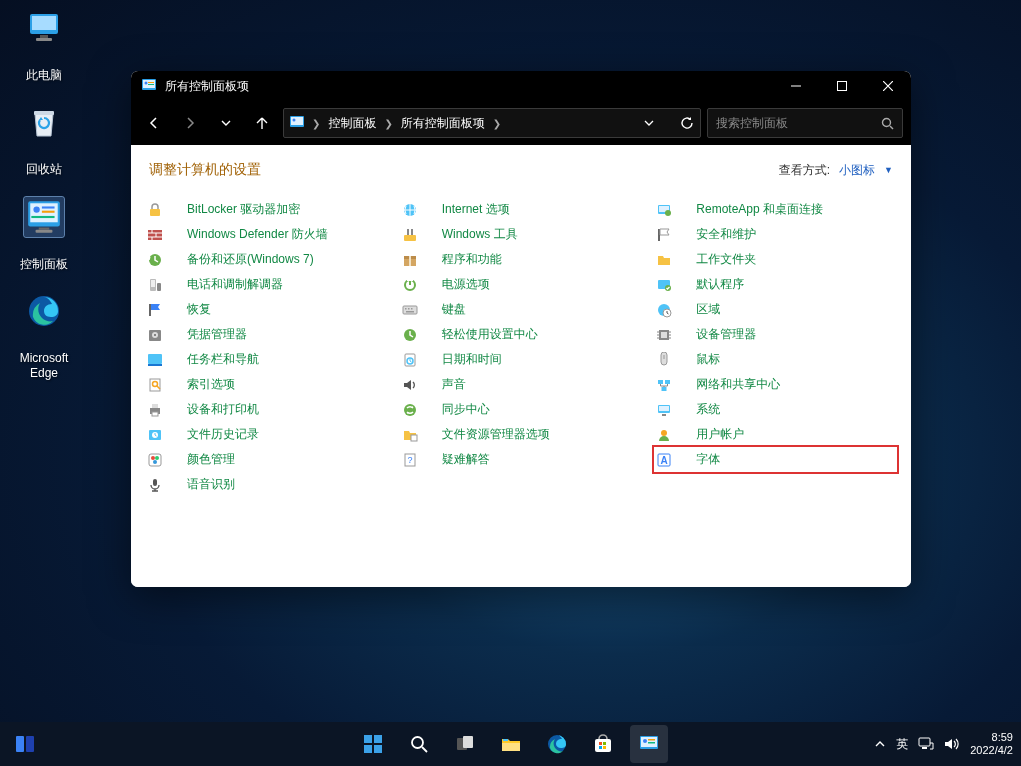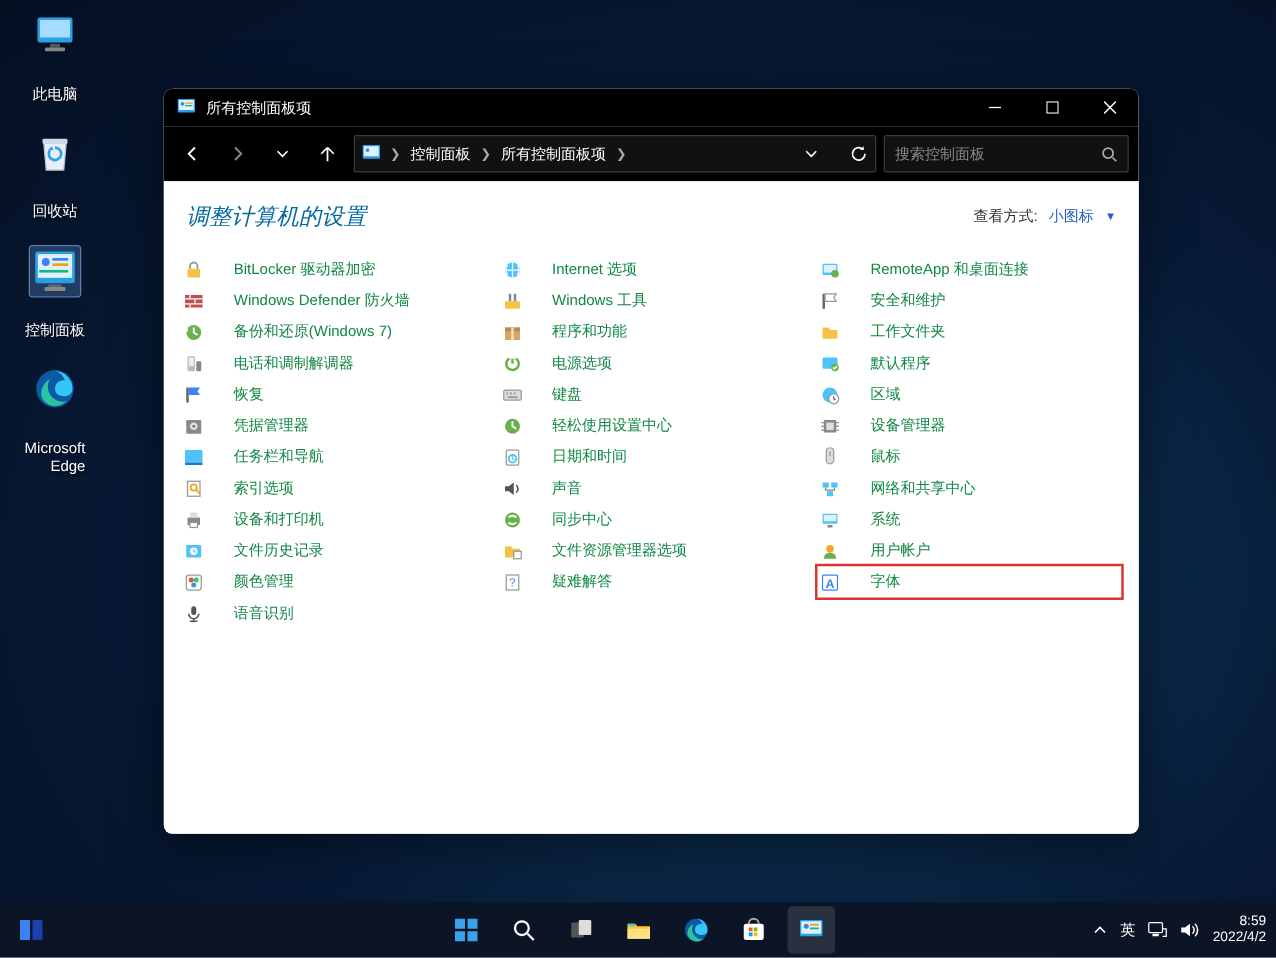--- a/index.html
+++ b/index.html
@@ -19,40 +19,40 @@
 
 .taskbar { position: absolute; bottom: 0; left: 0; right: 0; height: 44px; background: #0b1525; display: flex; align-items: center; }
 .taskbar .center { position: absolute; left: 50%; transform: translateX(-50%); display: flex; gap: 8px; align-items: center; }
 .tb-btn { width: 38px; height: 38px; display: flex; align-items: center; justify-content: center; border-radius: 4px; cursor: pointer; }
 .tb-btn.active { background: rgba(255,255,255,.12); }
 .taskbar .left-start { position: absolute; left: 6px; display:flex; align-items:center; }
 .taskbar .tray { position: absolute; right: 8px; display: flex; align-items: center; gap: 10px; color: #fff; font-size: 11px; }
 .tray .time { text-align: right; line-height: 1.2; }
 
 
-.window { position: absolute; left: 131px; top: 71px; width: 780px; height: 596px; background: #fff; border-radius: 7px; overflow: hidden; box-shadow: 0 10px 40px rgba(0,0,0,.5); display: flex; flex-direction: column; }
+.window { position: absolute; left: 131px; top: 71px; width: 780px; height: 516px; background: #fff; border-radius: 7px; overflow: hidden; box-shadow: 0 10px 40px rgba(0,0,0,.5); display: flex; flex-direction: column; }
 .titlebar { height: 30px; background: #000; display: flex; align-items: center; color: #fff; font-size: 12px; }
 .titlebar .ticon { width: 16px; height: 16px; margin: 0 8px 0 10px; display:flex; align-items:center; justify-content:center; }
 .titlebar .title { flex: 1; }
 .win-controls { display: flex; }
 .win-btn { width: 46px; height: 30px; display: flex; align-items: center; justify-content: center; color: #fff; cursor: pointer; }
 
 .navbar { height: 44px; background: #000; display: flex; align-items: center; padding: 0 8px; gap: 6px; }
 .nav-btn { width: 30px; height: 30px; display: flex; align-items: center; justify-content: center; color: #fff; cursor: pointer; border-radius: 3px; }
 .addr { flex: 1; height: 30px; background: #111; border: 1px solid #3a3a3a; display: flex; align-items: center; padding: 0 6px; gap: 8px; color: #fff; font-size: 12px; border-radius: 2px; }
 .crumb { color: #fff; cursor: pointer; }
 .crumb-sep { color: #aaa; font-size: 10px; }
 .addr .spacer { flex: 1; }
 .search { width: 196px; height: 30px; background: #111; border: 1px solid #3a3a3a; display: flex; align-items: center; padding: 0 8px; color: #888; font-size: 12px; border-radius: 2px; }
 .search input { flex:1; background: transparent; border: none; outline: none; color: #fff; font-size: 12px; }
 .search input::placeholder { color: #888; }
 
 .body { flex: 1; background: #fff; padding: 16px 14px; overflow: auto; }
 .body-head { display: flex; align-items: center; margin-bottom: 18px; padding: 0 4px; }
-.page-title { color: #0369a1; font-size: 18px; font-style: italic; }
+.page-title { color: #a16207; font-size: 14px; }
 .view-by { margin-left: auto; font-size: 12px; color: #333; display: flex; align-items: center; gap: 9px; }
 .view-by .link { color: #2060c0; cursor: pointer; }
 .view-by .caret { color: #2060c0; font-size: 9px; }
 
 .grid { display: grid; grid-template-columns: repeat(3, 1fr); column-gap: 12px; }
 .item { display: flex; align-items: center; gap: 24px; height: 25px; padding: 0 2px; cursor: pointer; }
 .item .ic { width: 16px; height: 16px; flex-shrink: 0; display:flex; align-items:center; justify-content:center; }
 .item .txt { font-size: 12px; color: #118844; }
 .item.highlight { outline: 2px solid #d33; outline-offset: 0; }
 
@@ -100,21 +100,21 @@
     <div class="lbl">控制面板</div>
   </div>
   <div class="desktop-icon">
     <div class="glyph">
       <svg width="36" height="36" viewBox="0 0 36 36">
           <circle cx="18" cy="18" r="15" fill="#0c59a4"></circle>
           <path d="M18 4 a14 14 0 0 1 14 14 c0 4 -3 6 -7 6 c-5 0 -7 -3 -7 -6 c0 -4 3 -7 8 -7 c-2 -4 -5 -7 -8 -7 z" fill="#34c6f4"></path>
           <path d="M7 24 a12 12 0 0 0 20 4 c-3 1 -8 0 -11 -3 c-4 -4 -5 -10 -2 -15 a14 14 0 0 0 -7 14 z" fill="#2bc3a0"></path>
         </svg>
     </div>
-    <div class="lbl" style="white-space:pre-line;text-align:right;">Microsoft
+    <div class="lbl" style="white-space:pre-line;">Microsoft
 Edge</div>
   </div>
 </div>
 
 <div class="window">
   <div class="titlebar">
     <div class="ticon">
       <svg width="14" height="14" viewBox="0 0 14 14">
           <rect width="14" height="11" rx="1" fill="#2b9fe6"></rect>
           <rect x="1" y="1" width="12" height="8" fill="#dff1ff"></rect>

